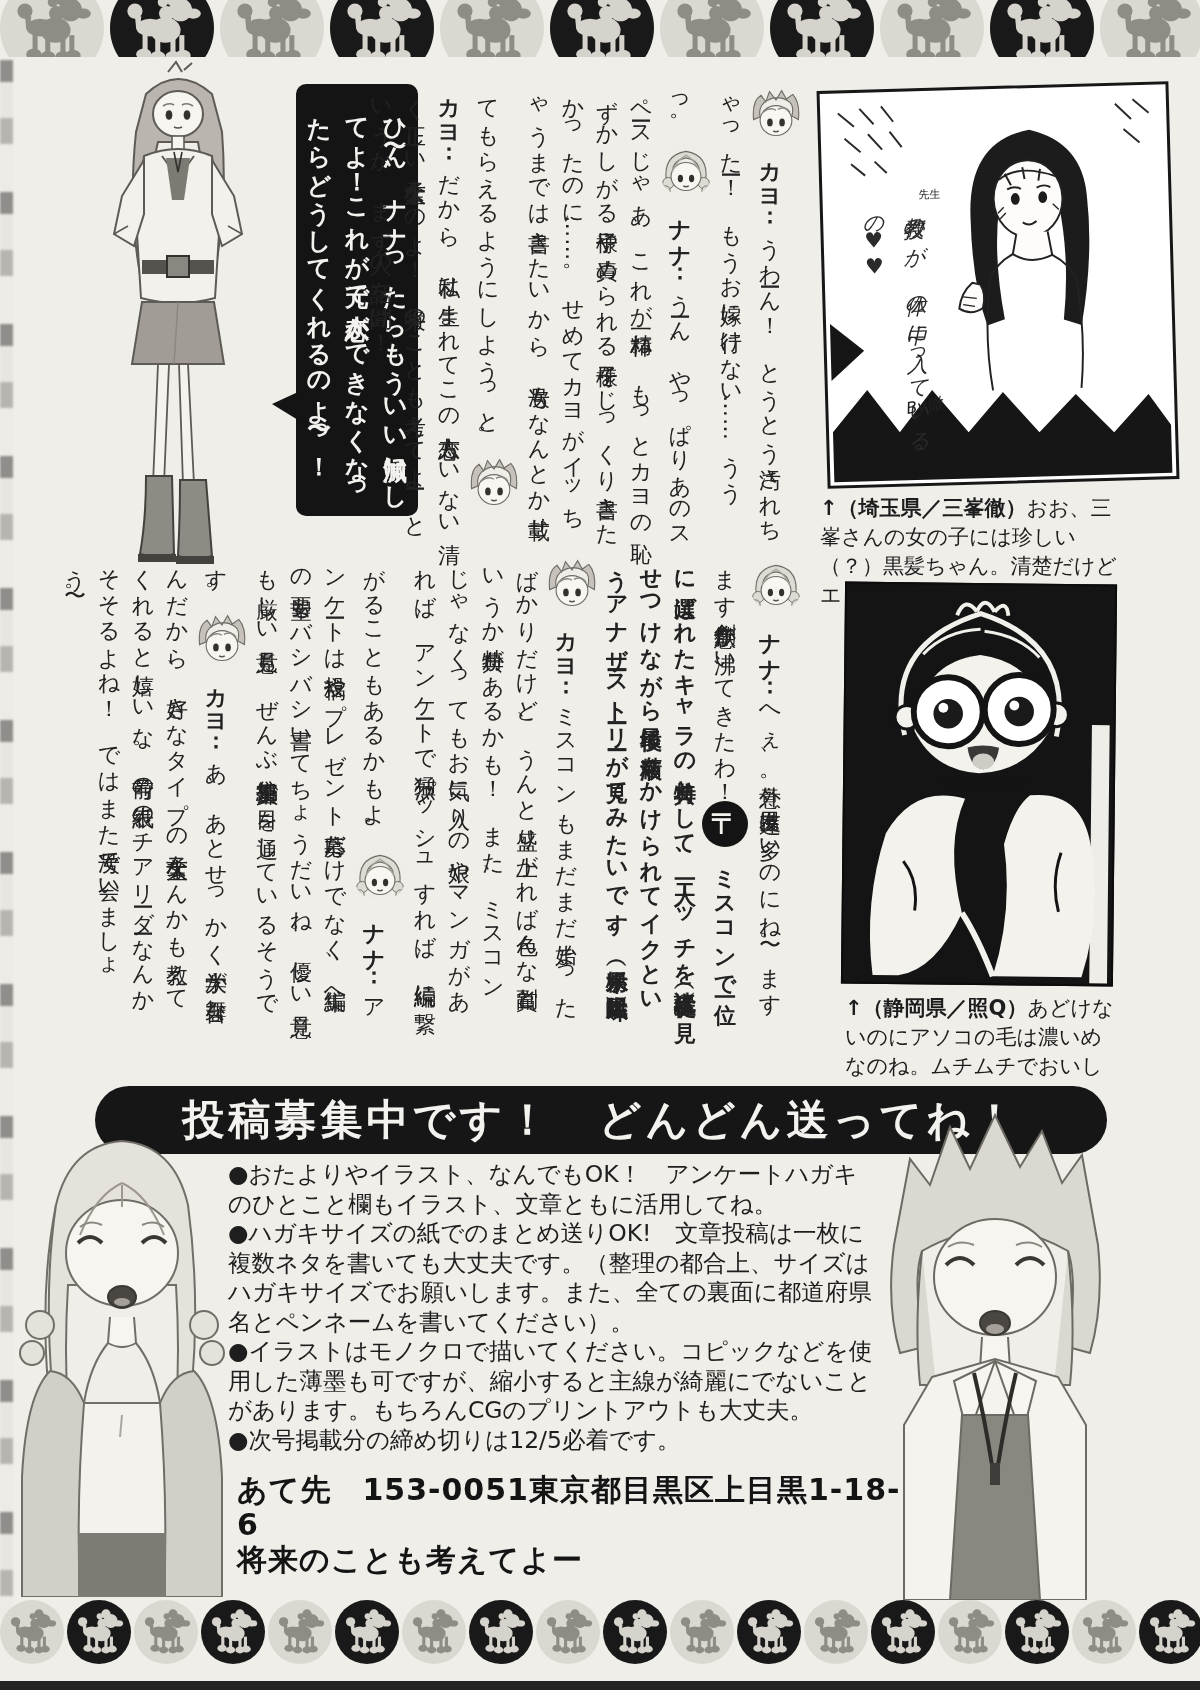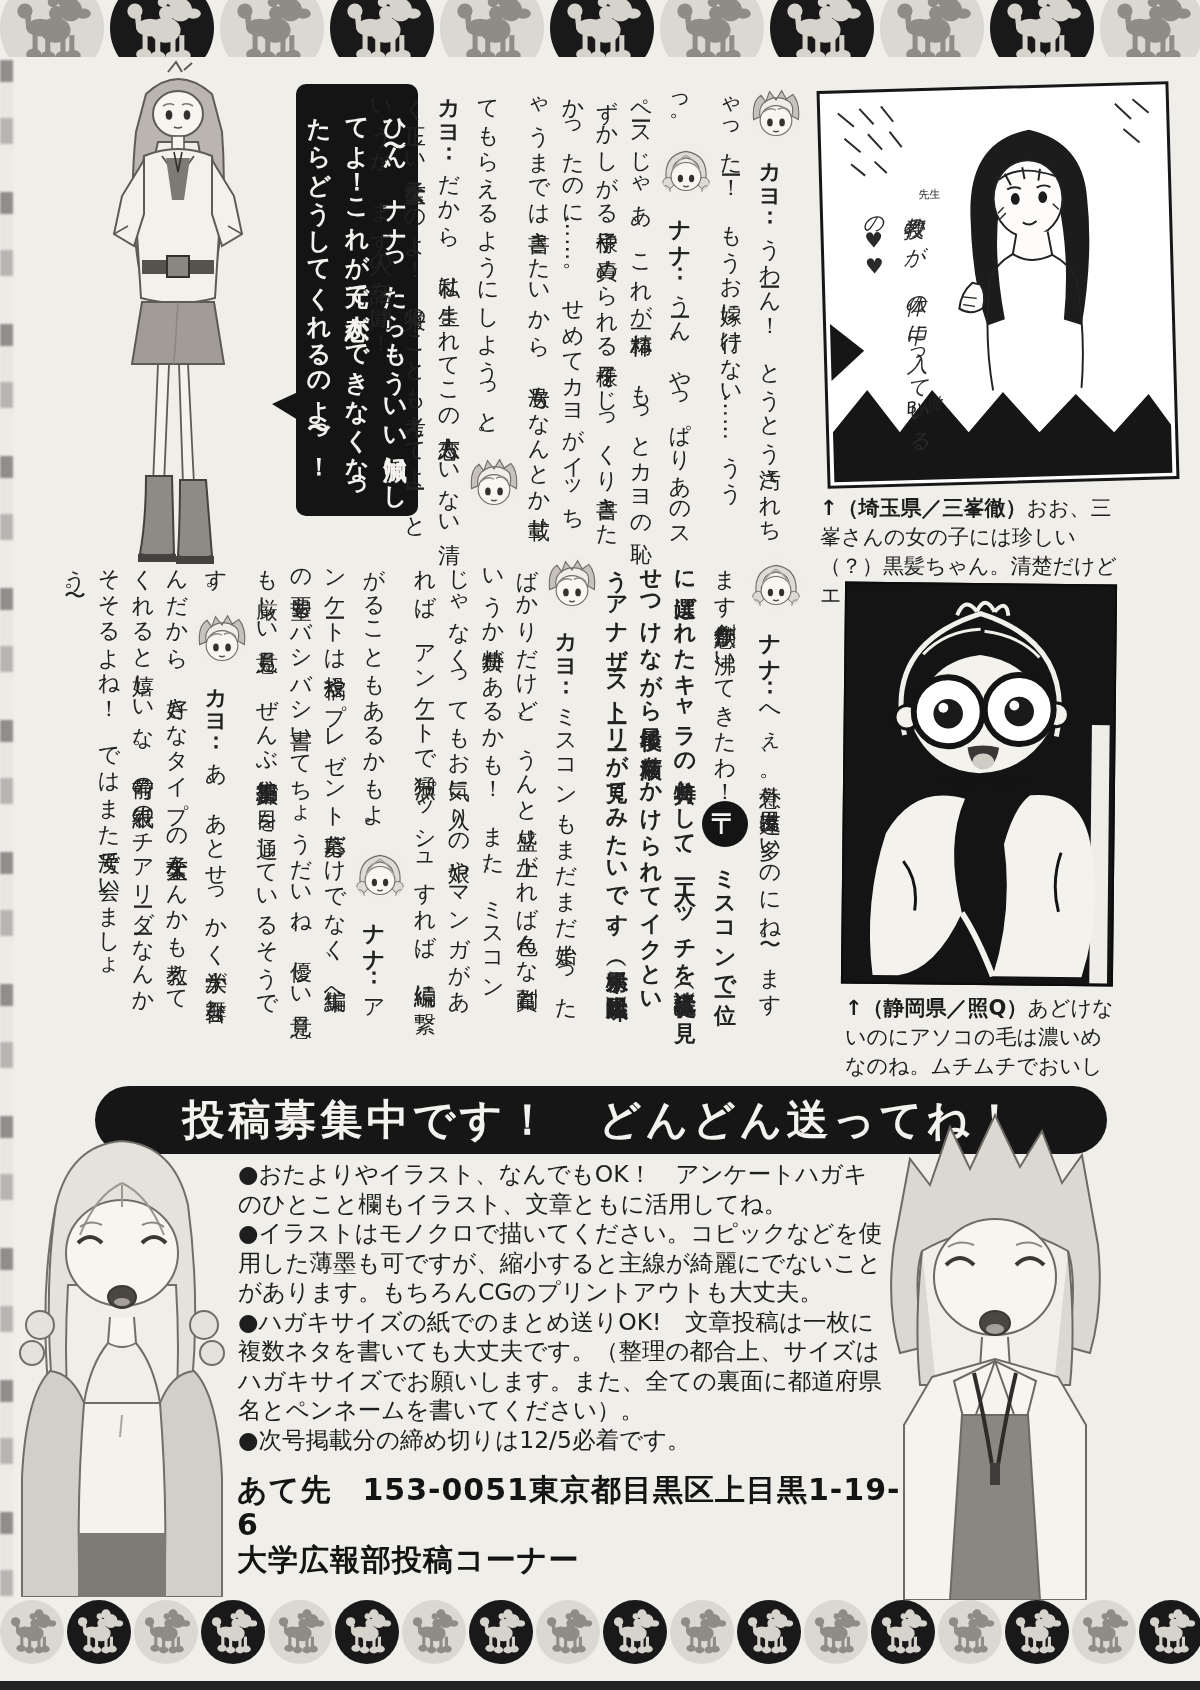--- a/index.html
+++ b/index.html
@@ -49,21 +49,21 @@
     transform:rotate(-8deg);}
   .caption{position:absolute;font-size:21px;line-height:29px;font-weight:500;color:#1d1d1d;}
   .caption b{font-weight:700;}
   .caption1{left:820px;top:494px;width:306px;}
   .caption2{left:845px;top:994px;width:276px;}
   
   .banner{position:absolute;left:95px;top:1086px;width:1012px;height:68px;background:#161616;
     border-radius:36px;display:flex;align-items:center;justify-content:center;}
   .banner span{color:#f4f2ee;font-size:42px;font-weight:800;letter-spacing:4px;}
   
-  .guidelines{position:absolute;left:238px;top:1160px;width:652px;font-size:23.5px;line-height:29.5px;color:#1e1e1e;}
+  .guidelines{position:absolute;left:228px;top:1160px;width:652px;font-size:23.5px;line-height:29.5px;color:#1e1e1e;}
   .guidelines p{margin:0;}
   .address{position:absolute;left:237px;top:1472px;width:680px;font-size:30px;font-weight:800;
     line-height:35px;color:#141414;letter-spacing:1px;}
   .address p{margin:0;}
   
   .illus{position:absolute;}
 </style>
 </head>
 <body>
 
@@ -344,28 +344,28 @@
       <path d="M82,292 L145,274 L208,292 L236,340 L236,515 L54,515 L54,340 Z" fill="#f5f3ee" stroke="#6d6a64" stroke-width="2"></path>
       <path d="M104,296 L145,276 L118,352 Z" fill="#f7f5f0" stroke="#6d6a64" stroke-width="2"></path>
       <path d="M186,296 L145,276 L172,352 Z" fill="#f7f5f0" stroke="#6d6a64" stroke-width="2"></path>
       <path d="M112,330 L178,330 L190,515 L100,515 Z" fill="#8a8781" stroke="#6d6a64" stroke-width="2"></path>
       <path d="M124,288 Q134,330 142,380 M166,288 Q156,330 148,380" fill="none" stroke="#2e2c29" stroke-width="4"></path>
       <rect x="140" y="378" width="10" height="22" fill="#3f3d39"></rect>
     </svg>
 
     <div class="guidelines">
         <p>●おたよりやイラスト、なんでもOK！　アンケートハガキのひとこと欄もイラスト、文章ともに活用してね。</p>
+        <p>●ハガキサイズの紙でのまとめ送りOK!　文章投稿は一枚に複数ネタを書いても大丈夫です。（整理の都合上、サイズはハガキサイズでお願いします。また、全ての裏面に都道府県名とペンネームを書いてください）。</p>
         <p>●イラストはモノクロで描いてください。コピックなどを使用した薄墨も可ですが、縮小すると主線が綺麗にでないことがあります。もちろんCGのプリントアウトも大丈夫。</p>
-        <p>●ハガキサイズの紙でのまとめ送りOK!　文章投稿は一枚に複数ネタを書いても大丈夫です。（整理の都合上、サイズはハガキサイズでお願いします。また、全ての裏面に都道府県名とペンネームを書いてください）。</p>
         <p>●次号掲載分の締め切りは12/5必着です。</p>
       </div>
 
     <div class="address">
-        <p>あて先　153-0051東京都目黒区上目黒1-19-6</p>
-        <p>大学広報部投稿コーナー</p>
+        <p>あて先　153-0051東京都目黒区上目黒1-18-6</p>
+        <p>将来のことも考えてよー</p>
       </div>
   </section>
 
   <div class="poodle-row bottom" style="gap: 3px;">
       <span class="pcircle" style="height: 64px; width: 64px; margin-top: 0px; background: rgb(219, 216, 210); color: rgb(143, 140, 134);">
         <svg viewBox="0 0 64 64">
           <use href="#sym-poodle"></use>
         </svg>
       </span>
       <span class="pcircle" style="height: 64px; width: 64px; margin-top: 0px; background: rgb(25, 25, 25); color: rgb(214, 211, 204);">

